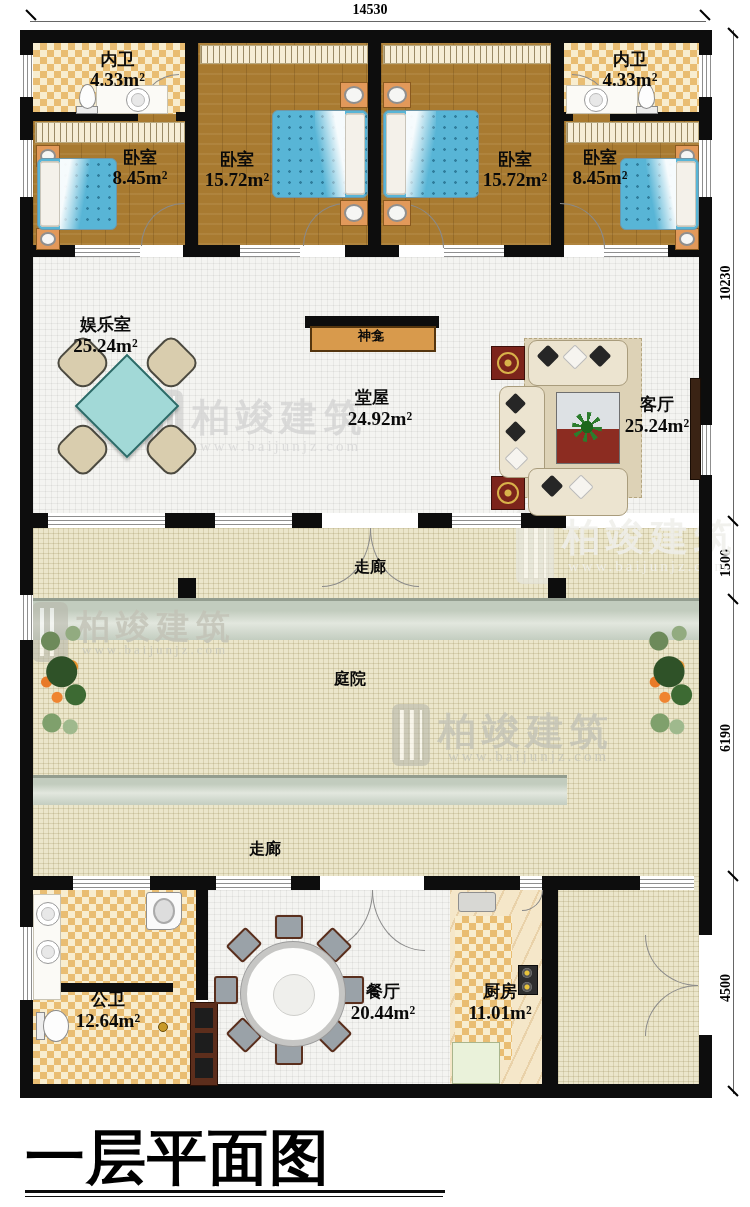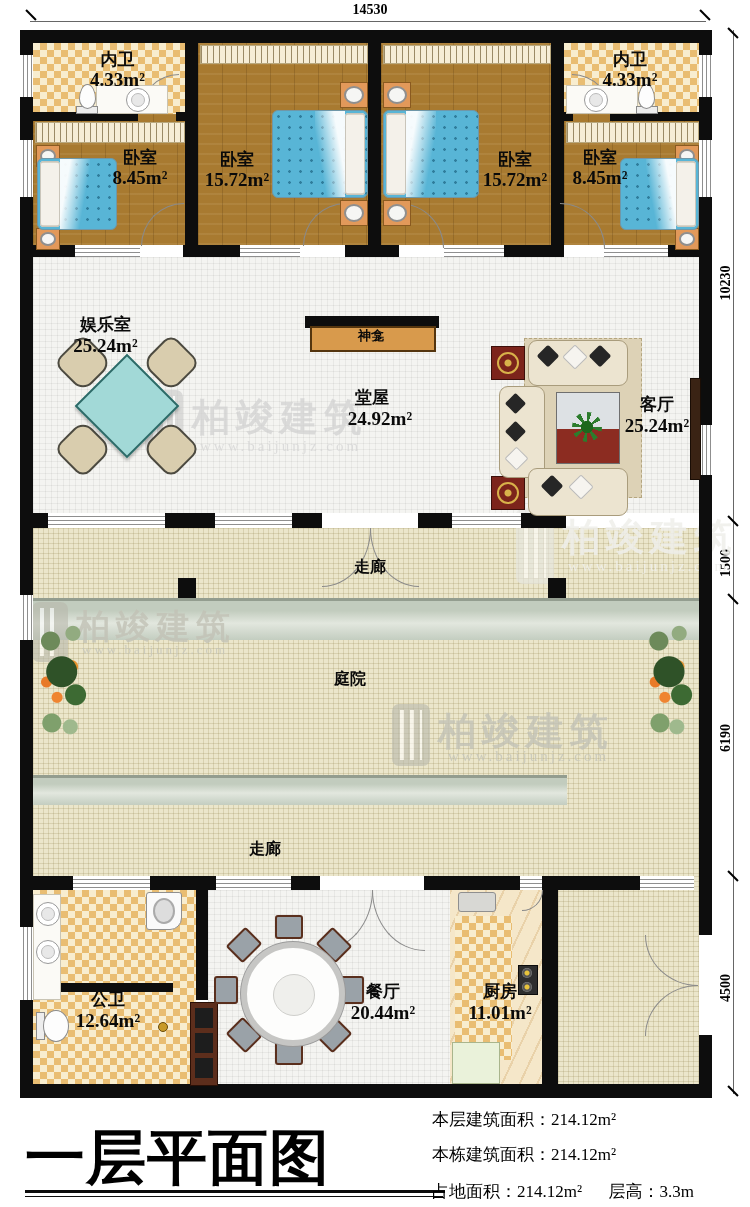--- a/index.html
+++ b/index.html
@@ -341,25 +341,14 @@
 
   <div class="label" style="left:310px;top:329px;width:122px;font-size:13px;">神龛</div>
   <div class="label" style="left:330px;top:558px;width:80px;font-size:16px;">走廊</div>
   <div class="label" style="left:310px;top:670px;width:80px;font-size:16px;">庭院</div>
   <div class="label" style="left:225px;top:840px;width:80px;font-size:16px;">走廊</div>
 
   <div class="bigtitle" style="left:25px;top:1118px;">一层平面图</div>
   <div class="wall" style="left:25px;top:1190px;width:420px;height:3px;"></div>
   <div class="wall" style="left:25px;top:1196px;width:418px;height:1px;"></div>
 
-  <div class="statline" style="left:432px;top:1108px;">
-    <span>本层建筑面积：</span><span>214.12m²</span>
-  </div>
-  <div class="statline" style="left:432px;top:1143px;">
-    <span>本栋建筑面积：</span><span>214.12m²</span>
-  </div>
-  <div class="statline" style="left:432px;top:1180px;">
-    <span>占地面积：</span><span>214.12m²</span>
-    <span style="display:inline-block;width:18px;"></span>
-    <span>层高：</span><span>3.3m</span>
-  </div>
 
 </div>
 
 </body></html>

